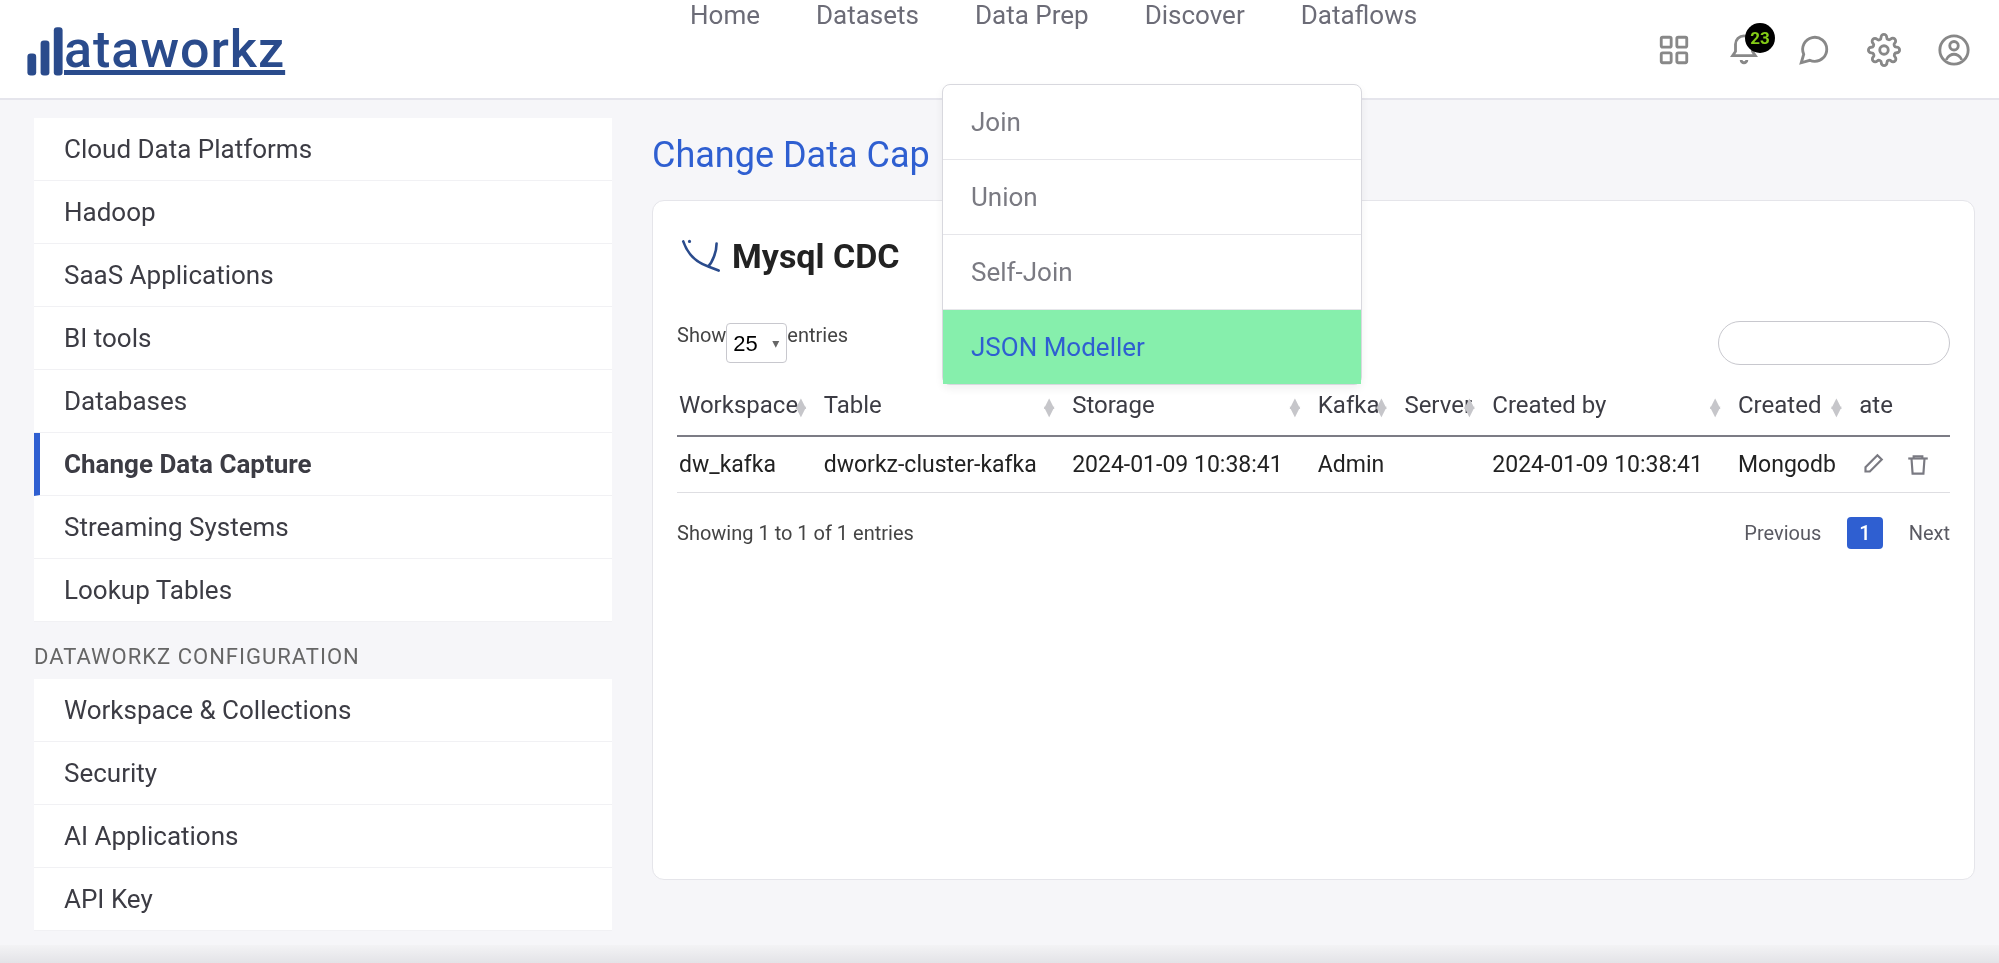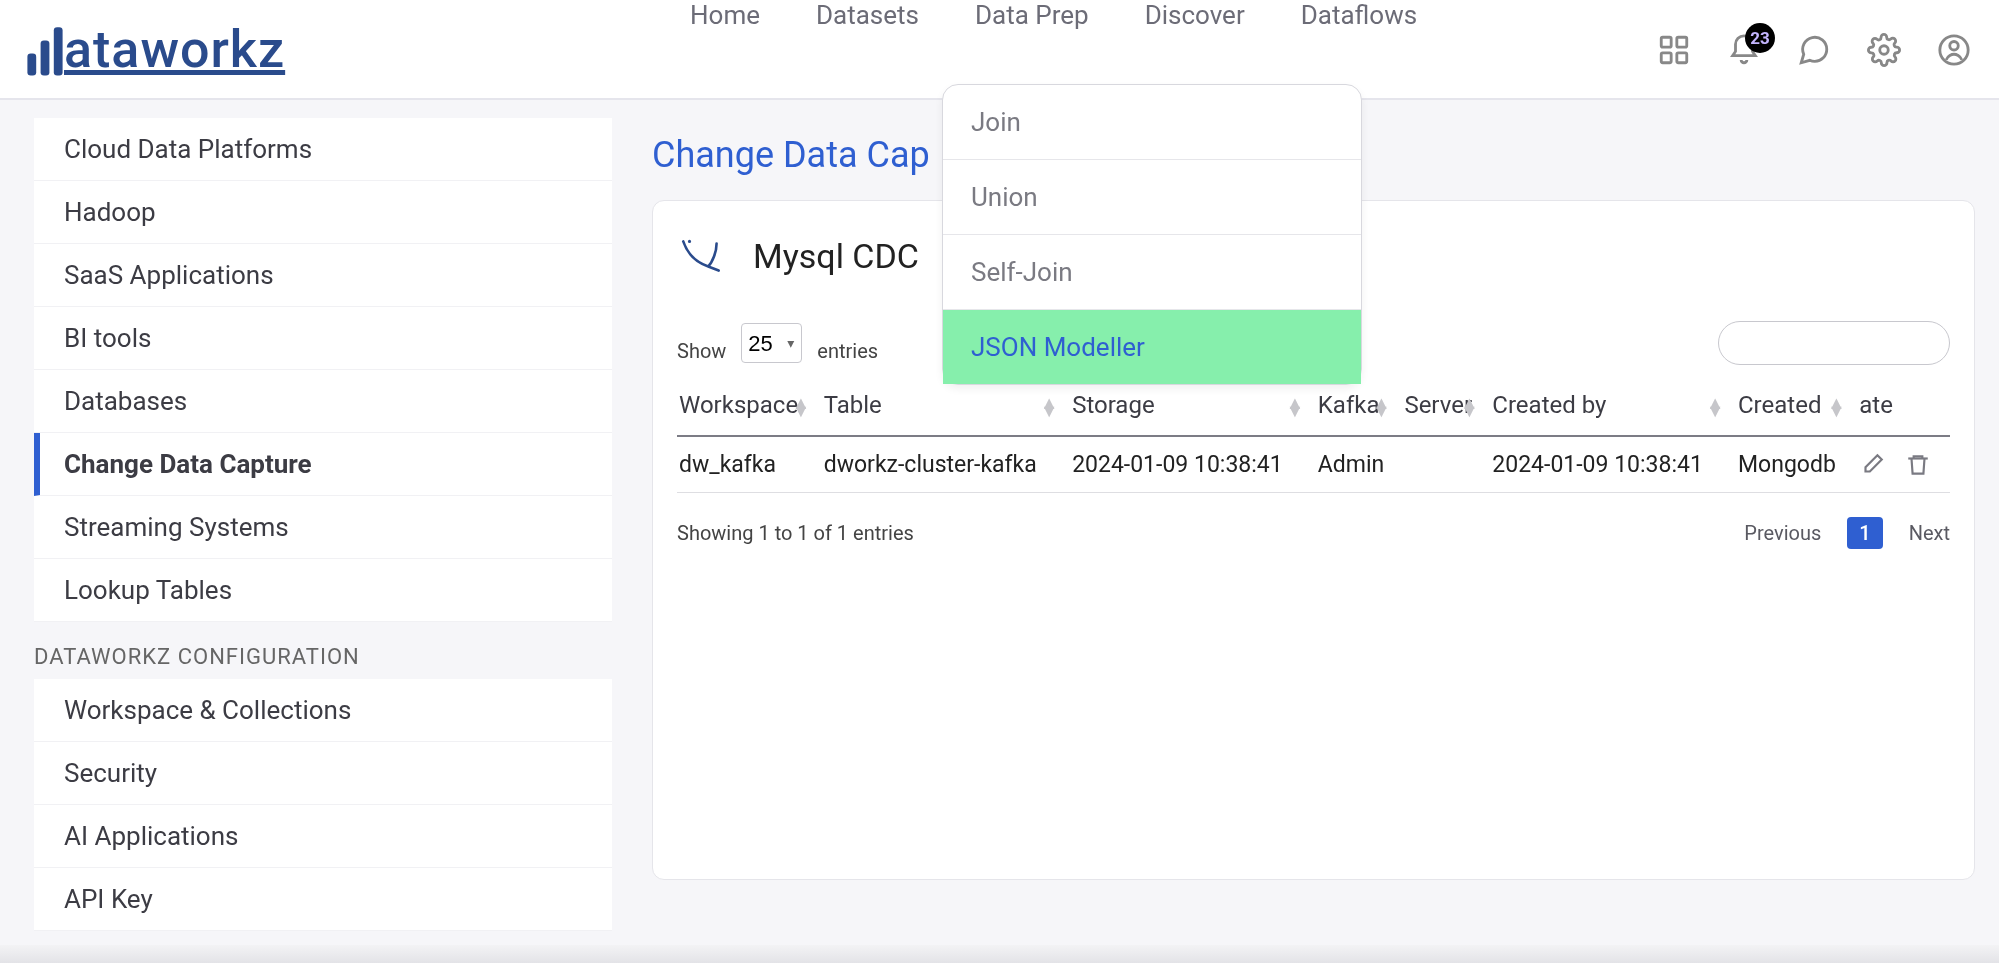--- a/index.html
+++ b/index.html
@@ -9,48 +9,48 @@
   
   .header { position: relative; height: 100px; border-bottom: 2px solid #e5e5ec; display: flex; align-items: center; }
   .logo-wrap { display: flex; align-items: flex-end; margin-left: 20px; font-size: 52px; font-weight: 500; color: #2a4b8c; letter-spacing: 1px; text-decoration: underline; }
   .logo-svg { width: 50px; height: 55px; margin-right: -6px; }
   .nav { position: absolute; left: 690px; top: 0; height: 100px; display: flex; align-items: flex-start; gap: 56px; }
   .nav-item { color: #6c6c77; font-size: 26px; cursor: pointer; }
   .header-icons { position: absolute; right: 28px; top: 0; height: 100px; display: flex; align-items: center; gap: 36px; }
   .hicon { width: 34px; height: 34px; display: flex; align-items: center; justify-content: center; color: #888; cursor: pointer; }
   .hicon svg { width: 34px; height: 34px; stroke: #888; fill: none; stroke-width: 2; }
   .bell-wrap { position: relative; }
-  .badge { position: absolute; top: -10px; right: -14px; background: #000; color: #c4b5fd; font-size: 17px; font-weight: 700; border-radius: 50%; width: 30px; height: 30px; display: flex; align-items: center; justify-content: center; }
-
-  
-  .dropdown { position: absolute; left: 942px; top: 84px; width: 420px; background: #fff; border: 1px solid #d8d8de; border-radius: 16px; box-shadow: 0 4px 8px rgba(0,0,0,.06); z-index: 30; }
+  .badge { position: absolute; top: -10px; right: -14px; background: #000; color: #84cc16; font-size: 17px; font-weight: 700; border-radius: 50%; width: 30px; height: 30px; display: flex; align-items: center; justify-content: center; }
+
+  
+  .dropdown { position: absolute; left: 942px; top: 84px; width: 420px; background: #fff; border: 1px solid #d8d8de; border-radius: 8px; box-shadow: 0 4px 8px rgba(0,0,0,.06); z-index: 30; }
   .dd-item { padding: 22px 28px; font-size: 26px; color: #7a7a82; cursor: pointer; border-bottom: 1px solid #e6e6ea; }
   .dd-item:last-child { border-bottom: none; }
   .dd-item.highlight { background: #86efac; color: #2f5fd1; }
 
   
   .body { position: absolute; top: 100px; left: 0; right: 0; bottom: 0; background: #f6f6f9; display: flex; }
 
   
   .sidebar { width: 612px; padding: 18px 0 18px 34px; }
   .side-list { }
   .side-item { background: #fff; padding: 16px 24px; font-size: 26px; color: #3c3c44; cursor: pointer; border-bottom: 1px solid #f1f1f4; }
   .side-item.active { border-left: 6px solid #2f5fd1; font-weight: 700; padding-left: 24px; }
   .side-item:not(.active) { padding-left: 30px; }
   .section-hdr { font-size: 22px; letter-spacing: 1px; color: #666; padding: 22px 0 10px 0; }
 
   
   .main { flex: 1; padding: 0 24px 24px 40px; }
   .page-title { color: #2f5fd1; font-size: 36px; font-weight: 400; padding: 34px 0 24px 0; }
   .card { background: #fff; border: 1px solid #e5e5ea; border-radius: 12px; padding: 30px 24px 52px 24px; min-height: 680px; position: relative; }
-  .card-head { display: flex; align-items: center; gap: 26px; font-size: 34px; font-weight: 400; margin-bottom: 40px; }
+  .card-head { display: flex; align-items: center; gap: 5px; font-size: 34px; font-weight: 700; margin-bottom: 40px; }
   .db-icon { width: 50px; height: 50px; }
 
   .table-controls { display: flex; align-items: center; justify-content: space-between; margin-bottom: 8px; }
-  .show-ctl { display: flex; align-items: flex-end; gap: 15px; color: #444; font-size: 20px; }
+  .show-ctl { display: flex; align-items: flex-start; gap: 0; color: #444; font-size: 20px; }
   .show-select { border: 1px solid #c8c8ce; border-radius: 4px; padding: 6px 28px 6px 6px; font-size: 22px; height: 40px; appearance: none; background: #fff; }
   .select-wrap { position: relative; }
   .select-caret { position: absolute; right: 8px; top: 50%; transform: translateY(-50%); pointer-events: none; color: #666; font-size: 14px; }
   .search-box { border: 1px solid #c8c8ce; border-radius: 24px; height: 44px; width: 232px; }
 
   table.data { width: 100%; border-collapse: collapse; margin-top: 14px; }
   table.data thead th { text-align: left; font-size: 24px; font-weight: 400; color: #3c3c44; padding: 12px 10px 16px 2px; border-bottom: 2px solid #7c7c85; position: relative; white-space: nowrap; }
   .sort-arr { color: #c6c6ca; font-size: 18px; position: absolute; right: 12px; top: 50%; transform: translateY(-50%); line-height: 8px; }
   table.data tbody td { font-size: 23px; padding: 14px 10px 14px 2px; border-bottom: 1px solid #dedee2; white-space: nowrap; }
   .row-actions { display: flex; gap: 20px; }

